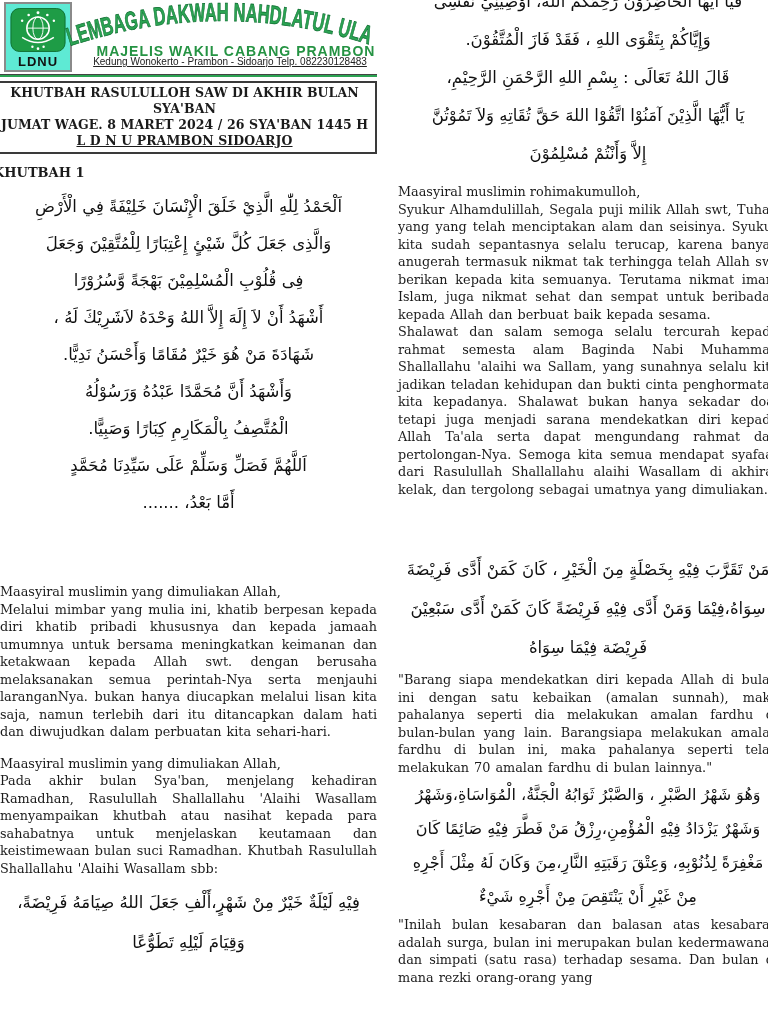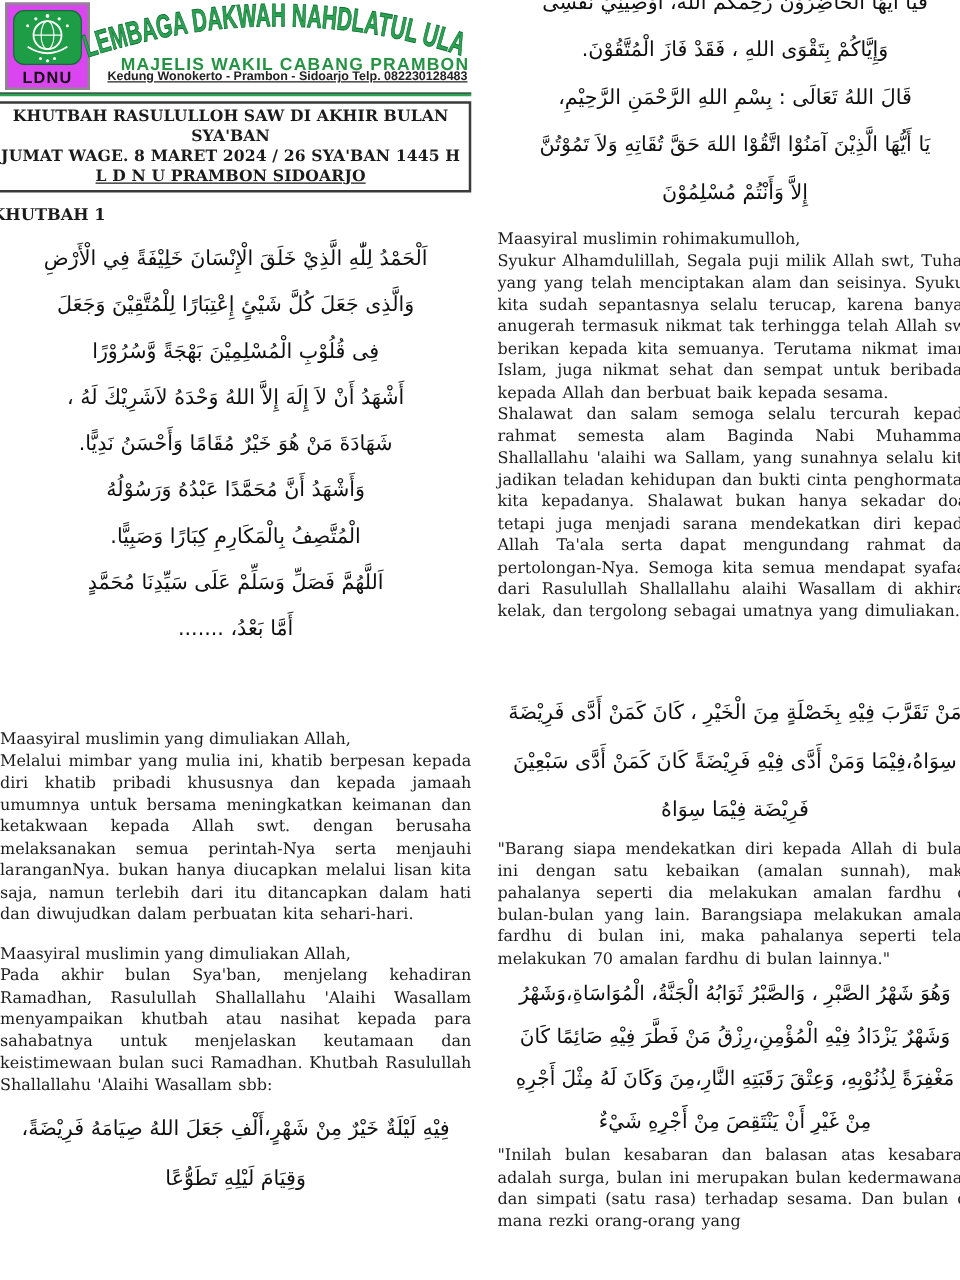--- a/index.html
+++ b/index.html
@@ -11,40 +11,40 @@
     font-family:"DejaVu Serif", serif;
   }
   .col { position:absolute; top:0; }
   .col-left  { left:0;   width:377px; }
   .col-right { left:398px; width:380px; top:-17px; }
 
   
   .header { position:relative; height:74px; }
   .logo-box {
     position:absolute; left:4px; top:2px; width:68px; height:70px;
-    border:2px solid #8a8a8a; background:#d946ef; padding:2px 3px 0 3px;
+    border:2px solid #8a8a8a; background:#5eead4; padding:2px 3px 0 3px;
     display:flex; flex-direction:column; align-items:center;
   }
   .logo-label {
     font-family:"Liberation Sans", sans-serif; font-weight:bold;
     font-size:13px; letter-spacing:1px; color:#111; line-height:16px;
   }
   .wordart { position:absolute; left:64px; top:0; width:316px; height:50px; }
   .wordart text {
     font-family:"Liberation Sans", sans-serif; font-weight:bold; font-size:26px;
     fill:#2ba352; stroke:#0a6b2e; stroke-width:0.7px;
   }
   .branch {
     position:absolute; left:96px; top:43px; width:280px; text-align:center;
     font-family:"Liberation Sans", sans-serif; font-weight:bold;
     font-size:14px; letter-spacing:1px; color:#259343;
   }
   .address {
     position:absolute; left:80px; top:56px; width:300px; text-align:center;
-    font-family:"Liberation Sans", sans-serif; font-weight:bold;
+    font-family:"Liberation Sans", sans-serif; font-weight:normal;
     font-size:10px; color:#222; text-decoration:underline;
   }
   .header-rule { height:3px; background:#2ba352; border-top:1px solid #444; margin-top:0; }
 
   
   .title-box {
     margin:4px 0 0 -8px; width:385px;
     border:2px solid #3a3a3a; padding:2px 2px 3px 2px;
     text-align:center; font-weight:bold; font-size:12.5px; line-height:16px;
     letter-spacing:0.1px;

